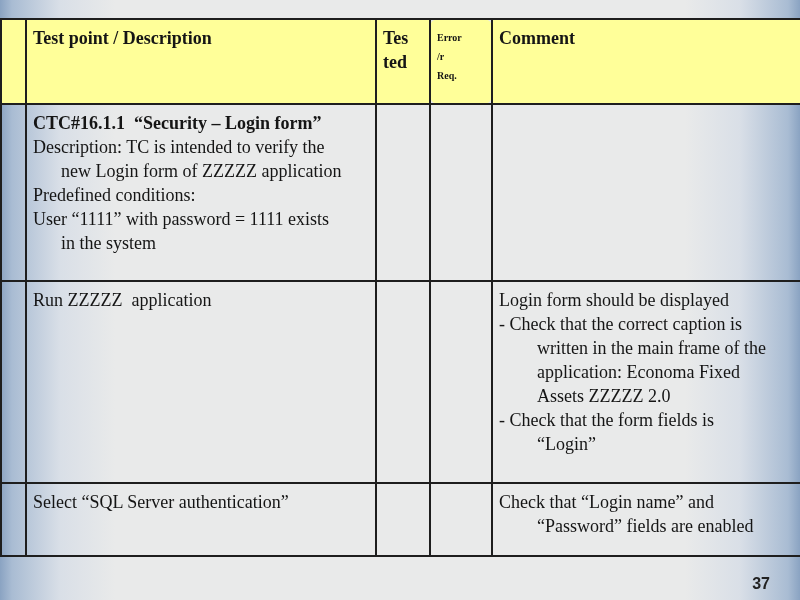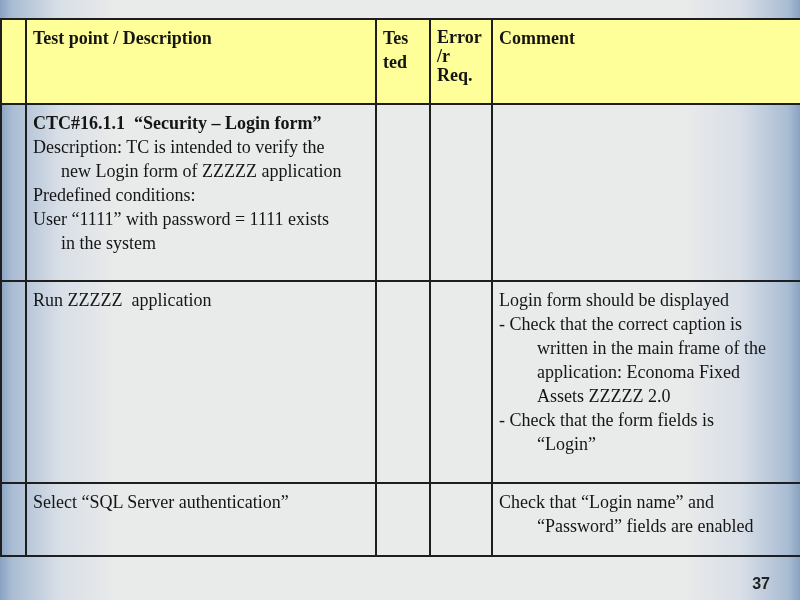--- a/index.html
+++ b/index.html
@@ -30,23 +30,24 @@
     padding: 6px 4px 4px 6px;
     font-size: 18px;
     line-height: 24px;
   }
   .tc td.no-r { border-right: none; }
   .tc thead td {
     background: #ffff99;
     font-weight: bold;
   }
   .tc thead td.err-hd {
-    font-size: 18px;
+    font-size: 10px;
     line-height: 19px;
     padding-top: 8px;
+    border-radius: 8px;
   }
   .tc tbody td { background: transparent; border-radius: 21px; }
   .tc tbody tr:nth-child(1) td { height: 165px; }
   .tc tbody tr:nth-child(2) td { height: 190px; }
   .tc tbody tr:nth-child(3) td { height: 61px; }
   .tc tbody tr:nth-child(4) td { height: 55px; }
   .tc thead tr td { height: 71px; }
   .ln { white-space: pre-wrap; }
   .ln.bold { font-weight: bold; }
   td.cell-description .ln.ind { padding-left: 28px; }

